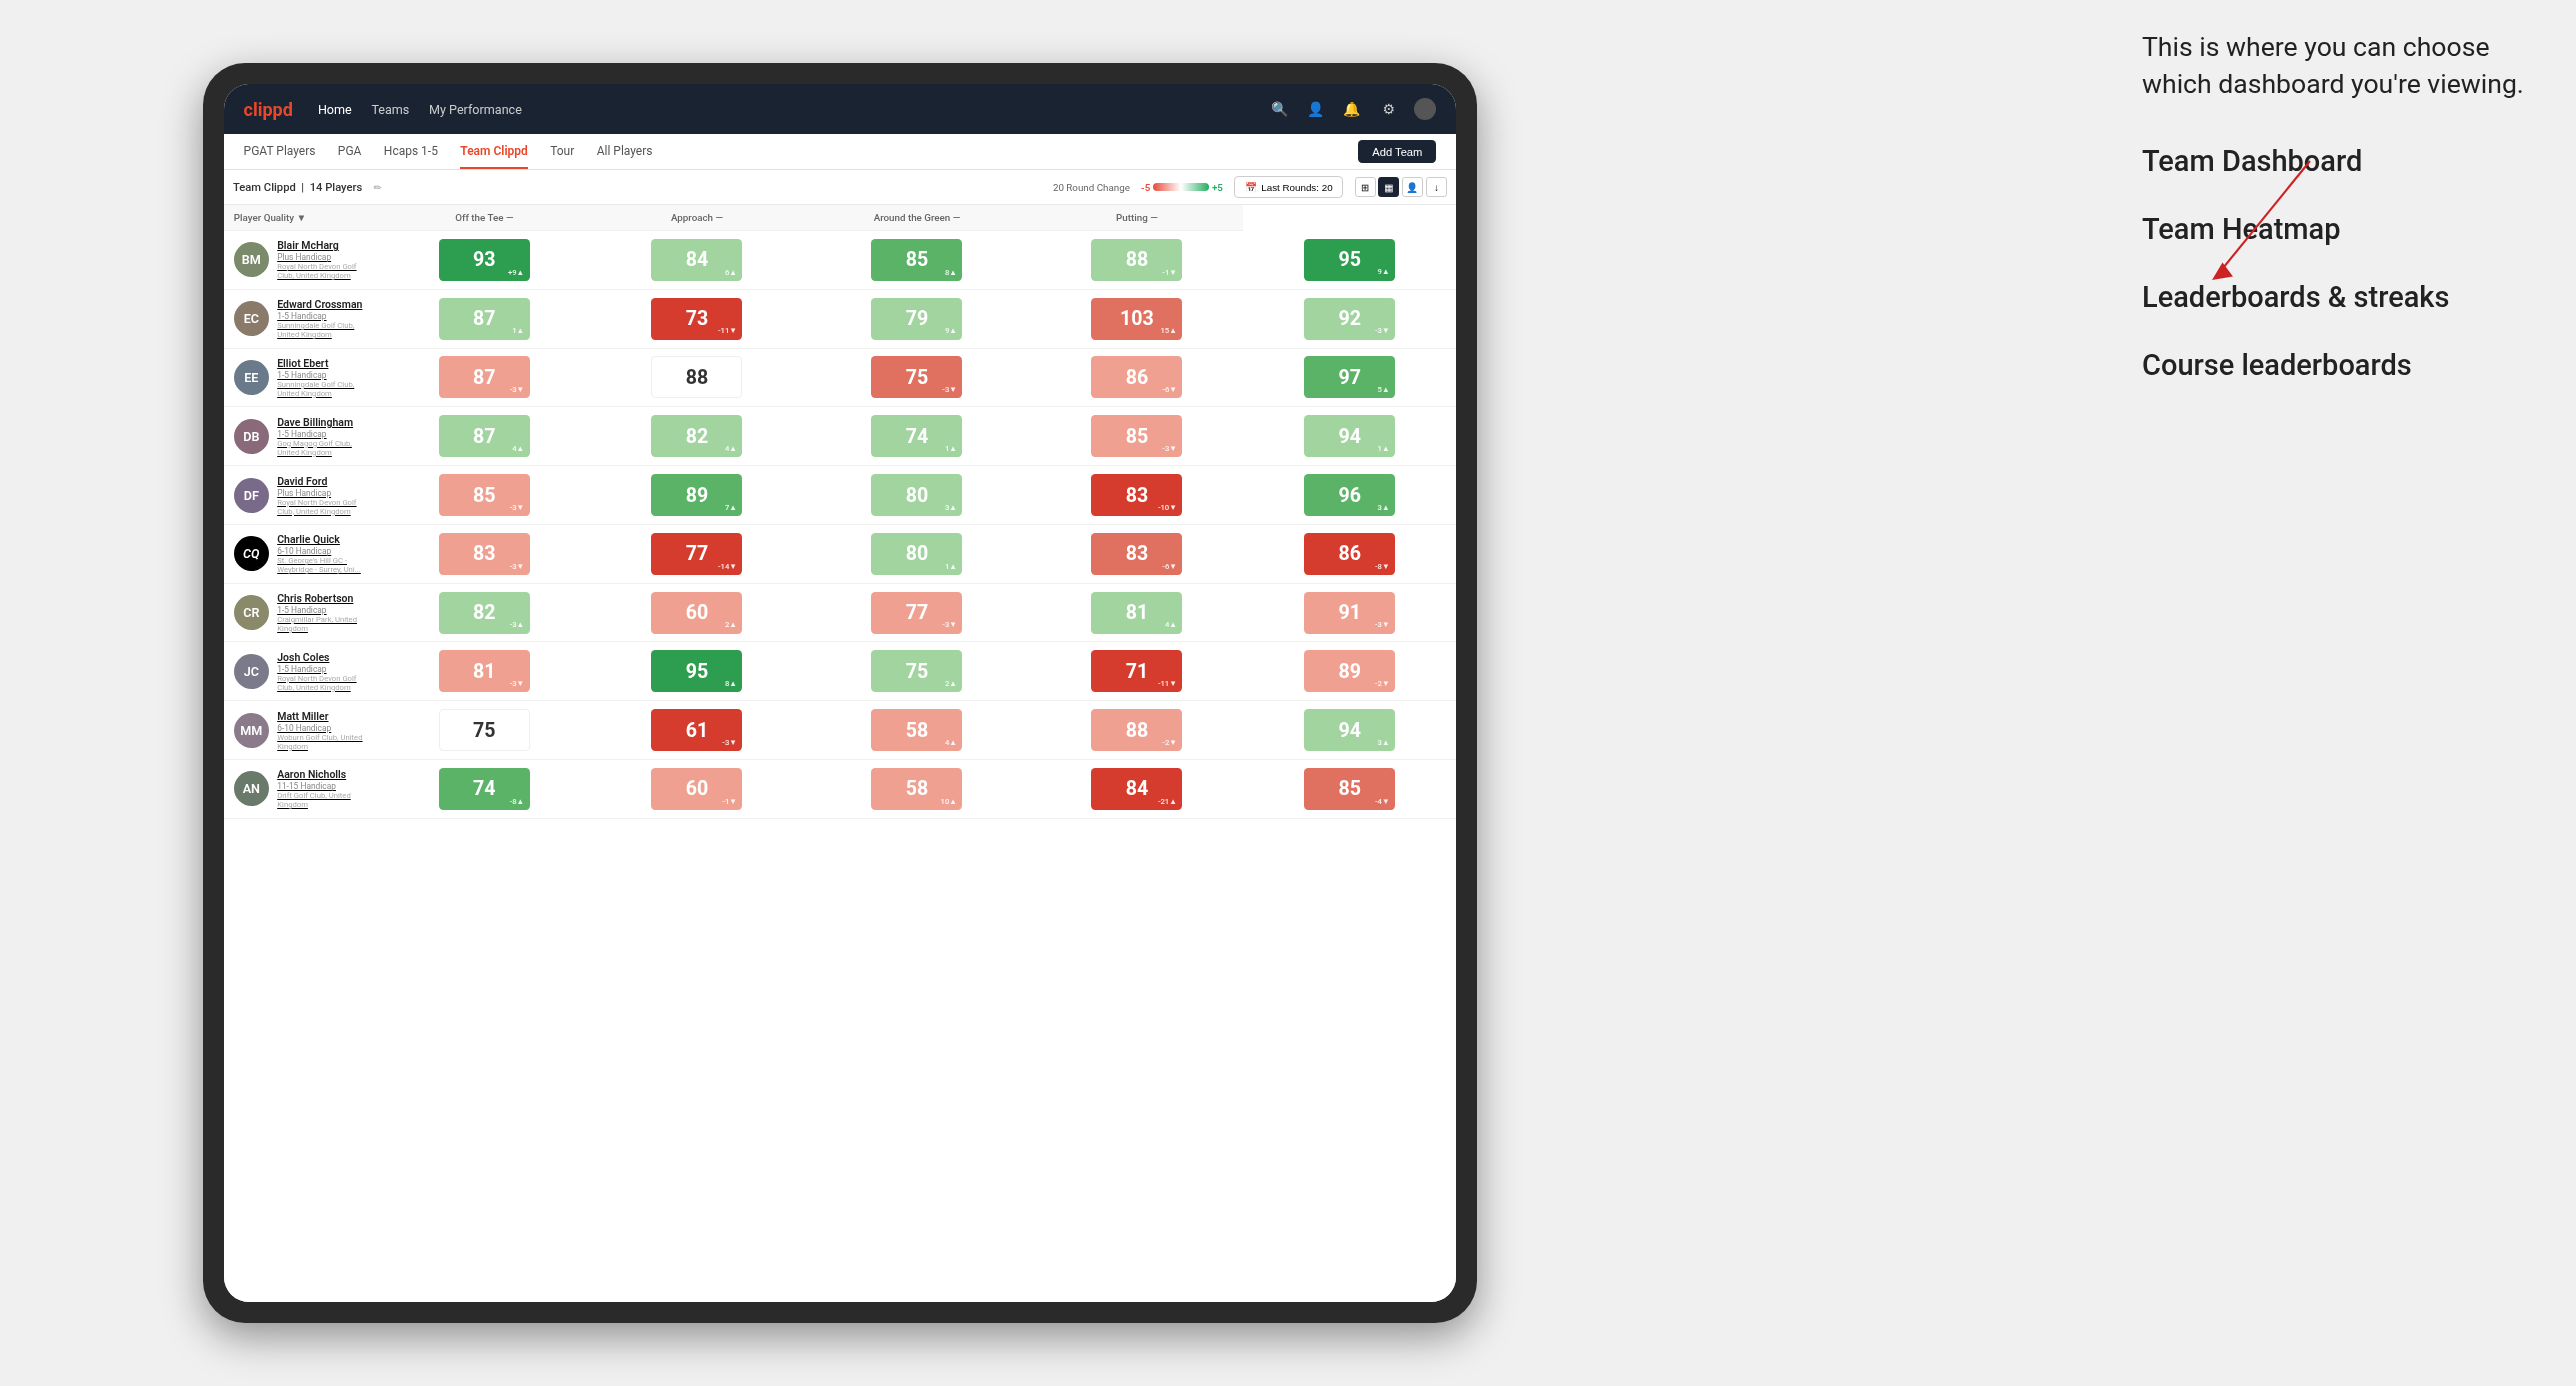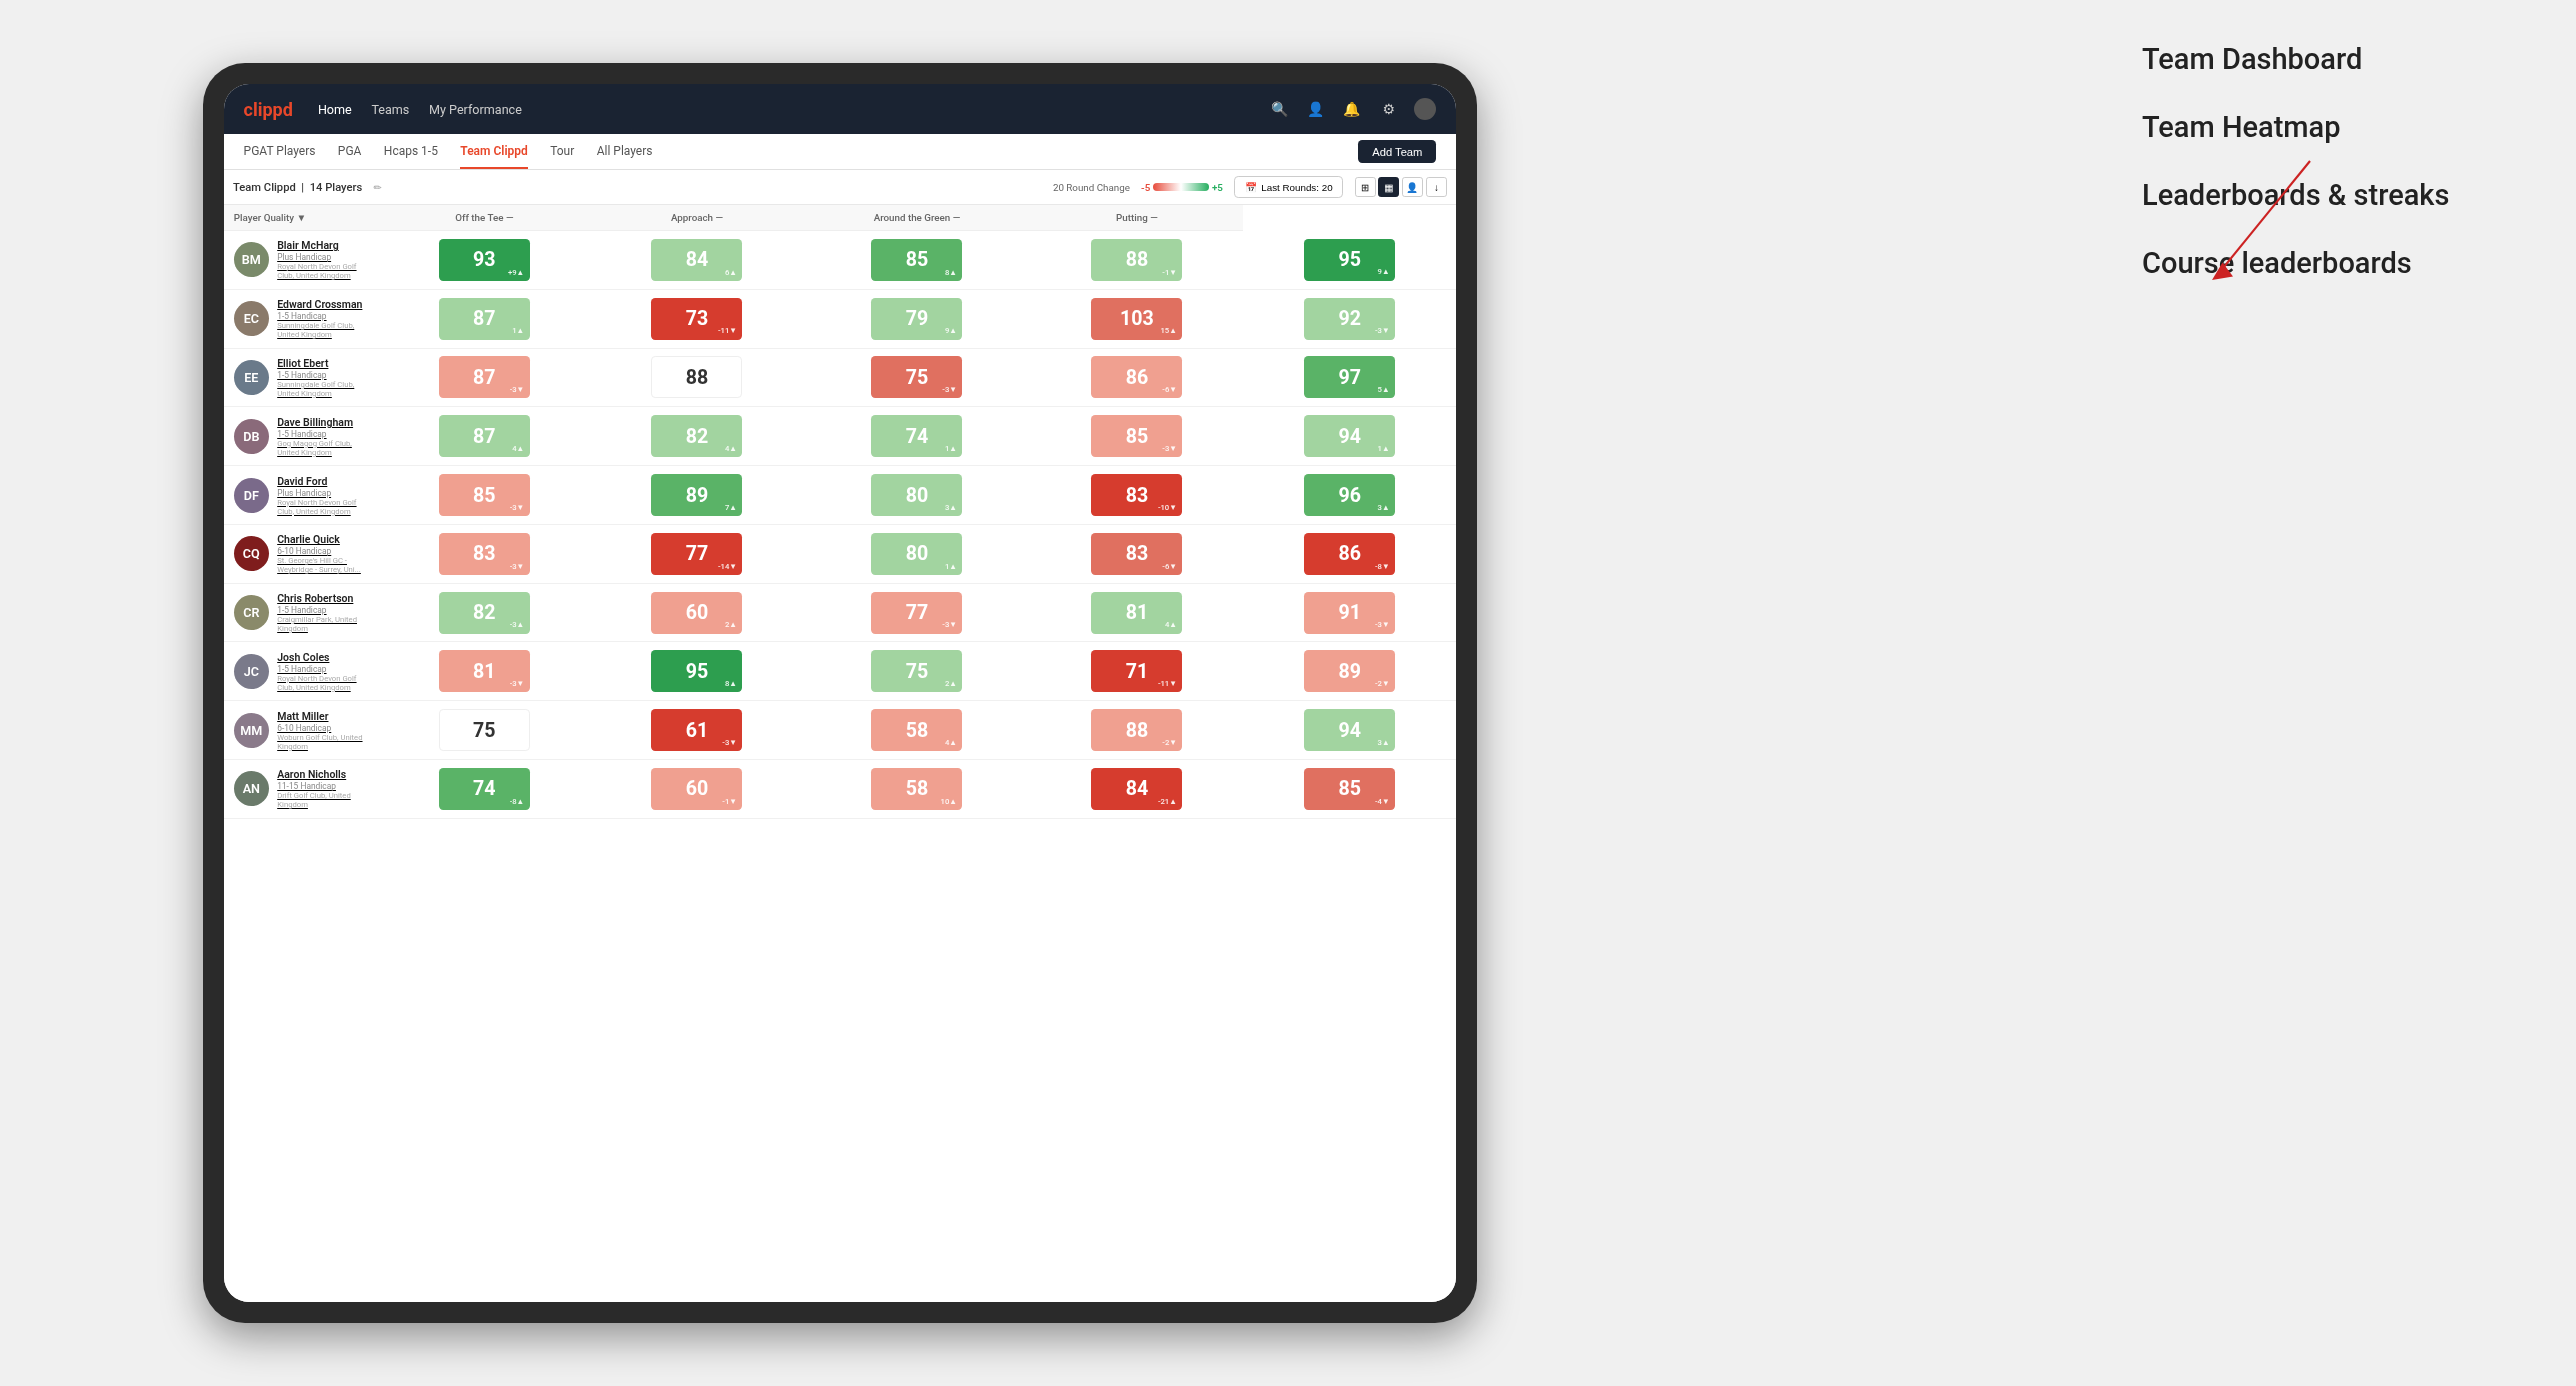--- a/index.html
+++ b/index.html
@@ -537,21 +537,21 @@
                   <span class="score-delta" style="color: rgba(255, 255, 255, 0.9);">-10▼</span>
                 </div></td>
               <td class="score-cell"><div class="score-box" style="background: rgb(90, 179, 103); color: rgb(255, 255, 255);">
                   <span>96</span>
                   <span class="score-delta" style="color: rgba(255, 255, 255, 0.9);">3▲</span>
                 </div></td>
             </tr>
             <tr>
               <td>
                 <div class="player-cell">
-                  <div class="player-avatar" style="background: #7f1d1d;">CQ</div>
+                  <div class="player-avatar" style="background: #000000; font-style: italic;">CQ</div>
                   <div class="player-info">
                     <span class="player-name">Charlie Quick</span>
                     <span class="player-handicap">6-10 Handicap</span>
                     <span class="player-club">St. George's Hill GC - Weybridge - Surrey, Uni...</span>
                   </div>
                 </div>
               </td>
               <td class="score-cell"><div class="score-box" style="background: rgb(240, 160, 144); color: rgb(255, 255, 255);">
                   <span>83</span>
                   <span class="score-delta" style="color: rgba(255, 255, 255, 0.9);">-3▼</span>
@@ -700,20 +700,21 @@
                   <span class="score-delta" style="color: rgba(255, 255, 255, 0.9);">-4▼</span>
                 </div></td>
             </tr>
           </tbody>
       </table>
     </div>
   </div>
 </div>
 
 <div class="annotation-area" style="position:absolute; right:42px; top:28px; width:392px;">
+  <p class="annotation-text">This is where you can choose which dashboard you're viewing.</p>
 
   <svg style="position:absolute; top:126px; right:196px; width:154px; height:140px;" viewBox="0 0 220 200">
     <line x1="180" y1="10" x2="50" y2="170" stroke="#cc2222" stroke-width="3"></line>
     <polygon points="40,180 55,155 70,175" fill="#cc2222"></polygon>
   </svg>
 
   <div class="dashboard-options">
     <div class="dashboard-option">Team Dashboard</div>
     <div class="dashboard-option">Team Heatmap</div>
     <div class="dashboard-option">Leaderboards &amp; streaks</div>

